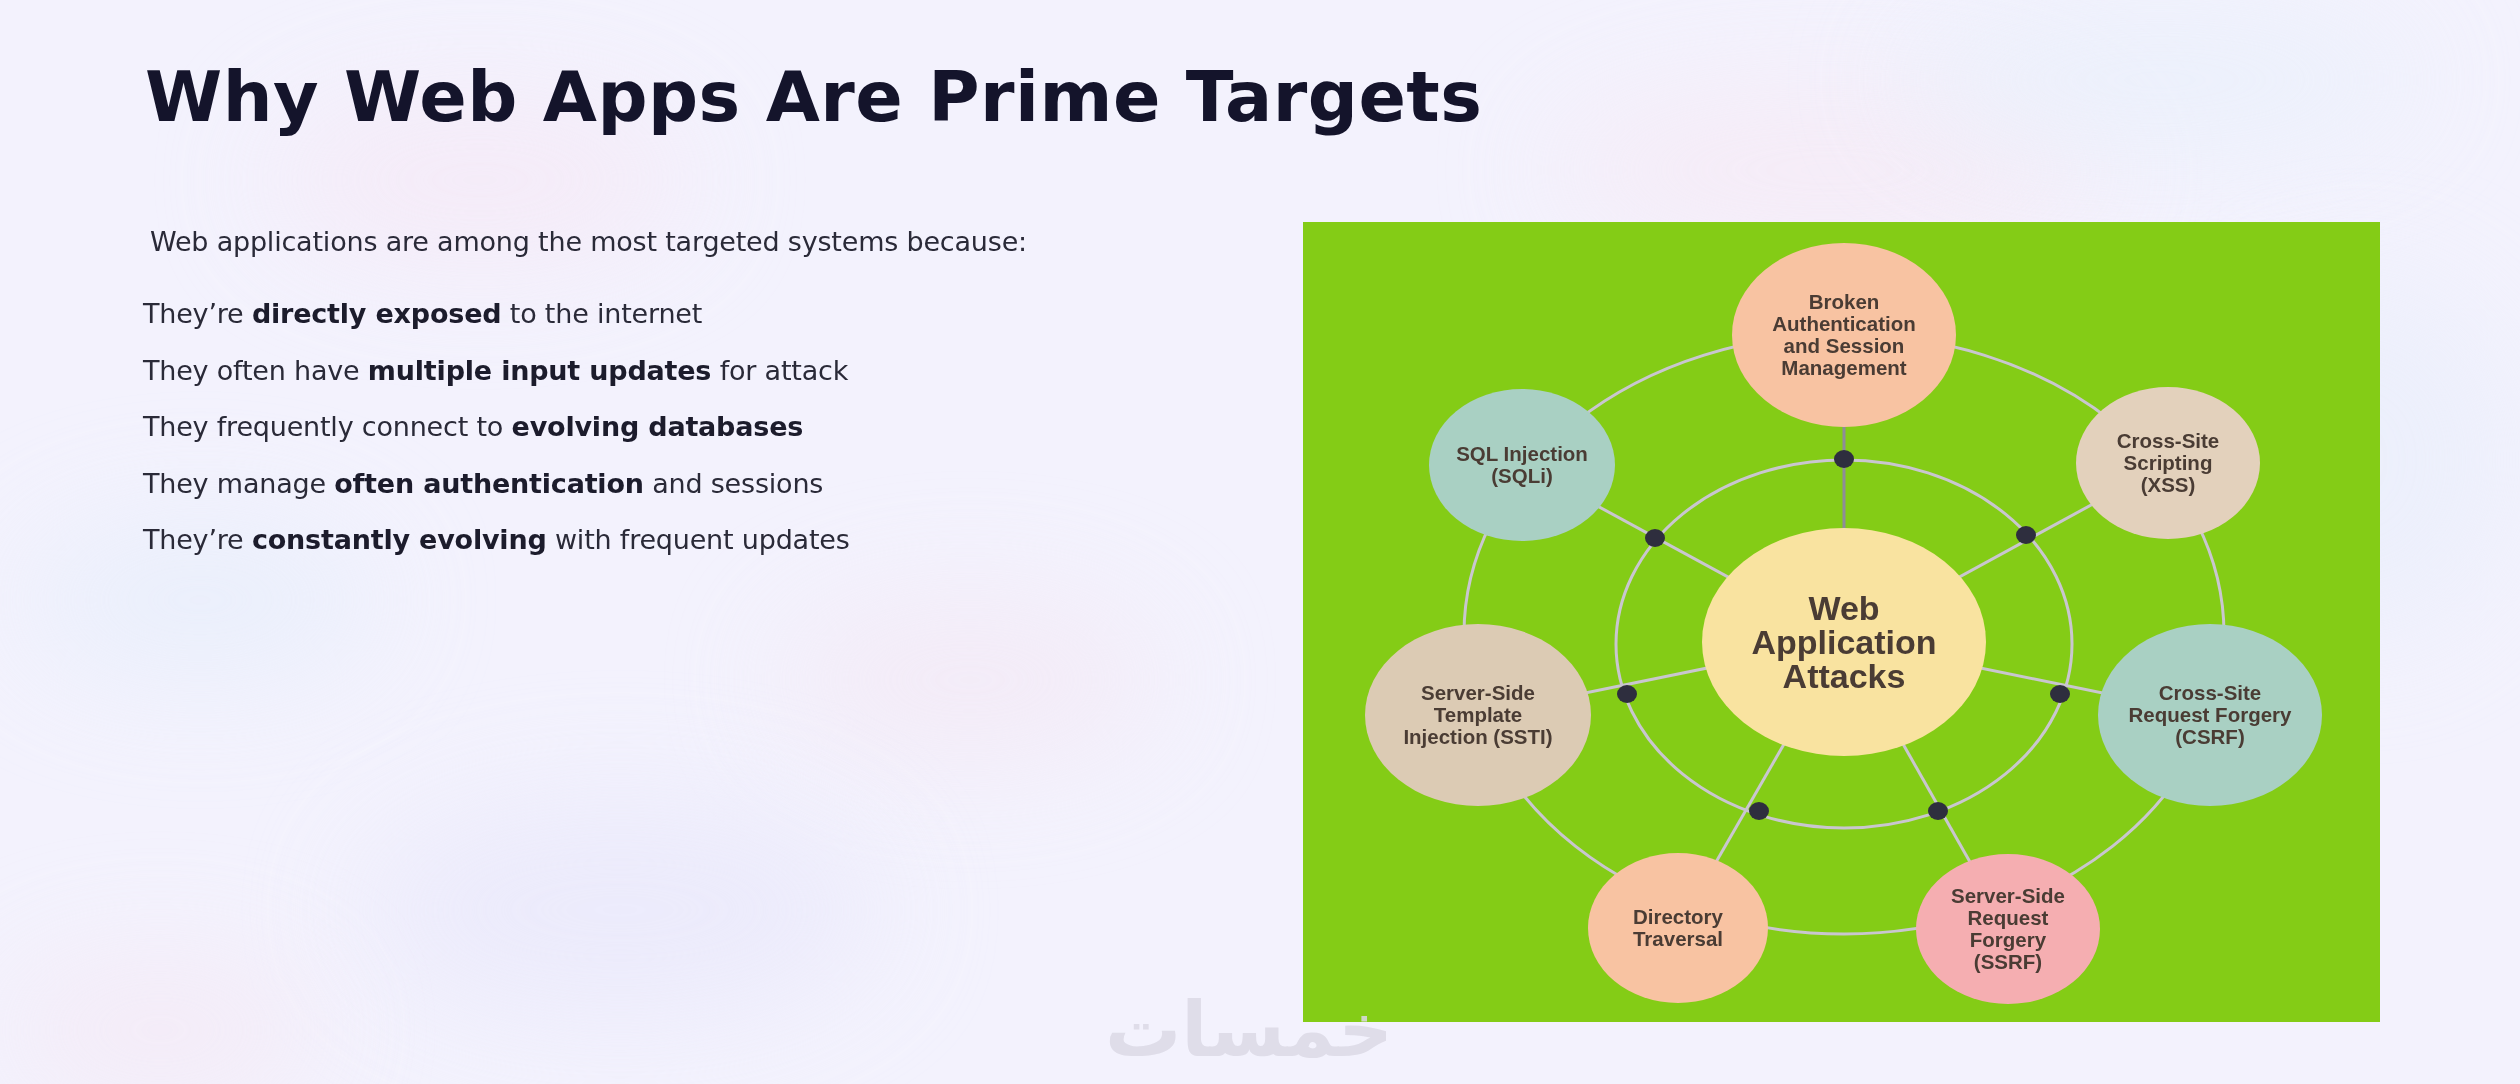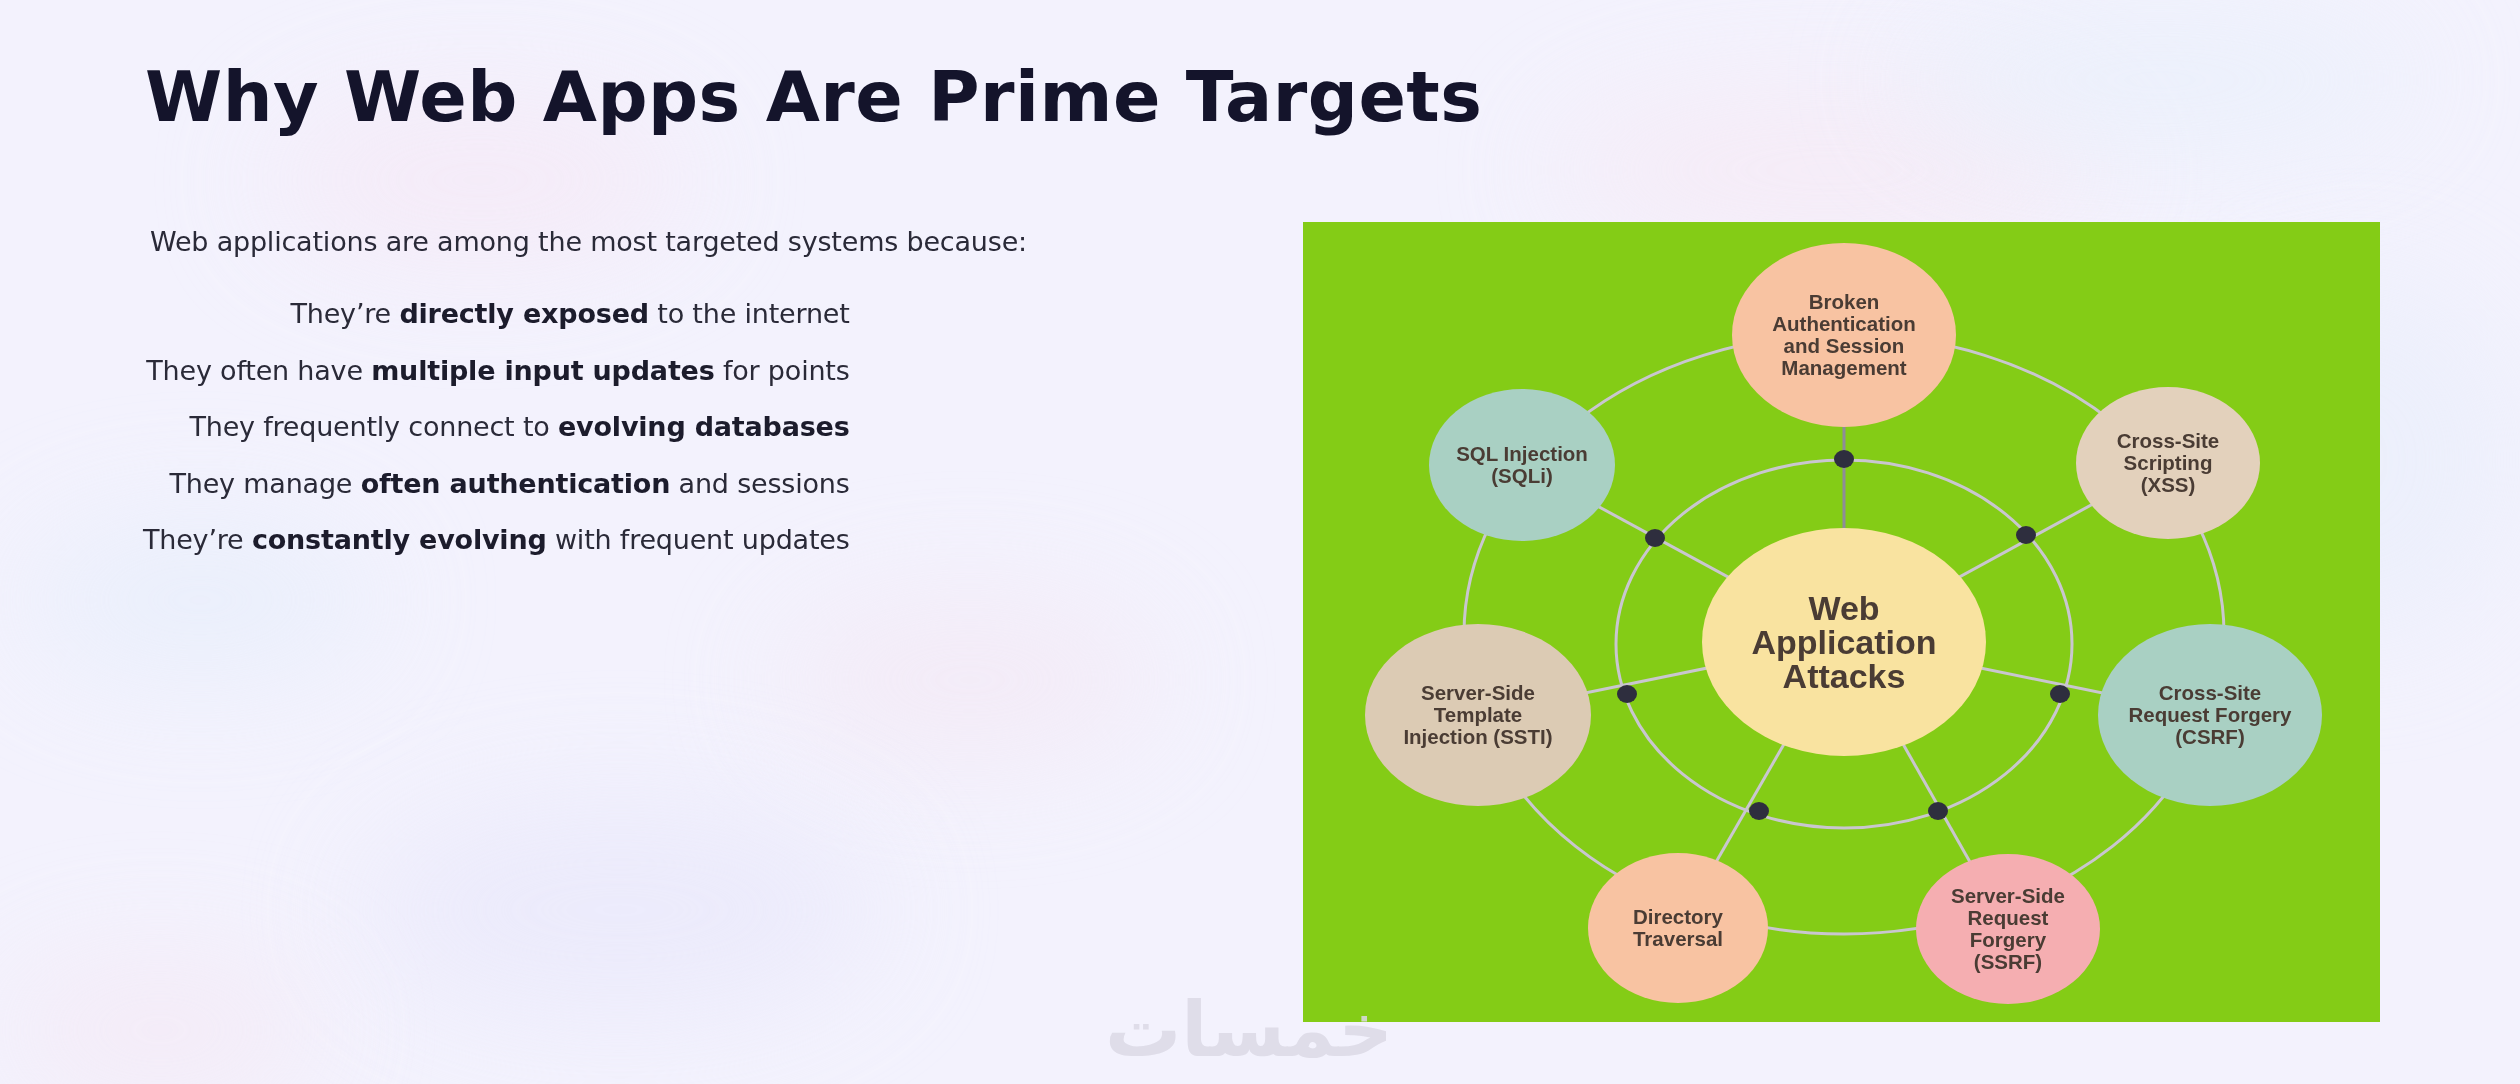--- a/index.html
+++ b/index.html
@@ -63,21 +63,20 @@
       list-style: none;
     }
     .bullet-list li {
       font-family: "DejaVu Sans", sans-serif;
       font-size: 27px;
       color: #2a2a38;
       height: 56.5px;
       line-height: 44px;
       white-space: nowrap;
       letter-spacing: -0.2px;
-      text-align: right;
     }
     .bullet-list li b {
       font-weight: bold;
       color: #1c1c2c;
     }
 
     .diagram-panel {
       position: absolute;
       left: 1303px;
       top: 222px;
@@ -127,21 +126,21 @@
 <div class="bg-blob blob-6"></div>
 <div class="bg-blob blob-7"></div>
 <div class="bg-blob blob-8"></div>
 
 <h1 class="slide-title">Why Web Apps Are Prime Targets</h1>
 
 <div class="intro">Web applications are among the most targeted systems because:</div>
 
 <ul class="bullet-list">
   <li><span>They’re </span><b>directly exposed</b><span> to the internet</span></li>
-  <li><span>They often have </span><b>multiple input updates</b><span> for points</span></li>
+  <li><span>They often have </span><b>multiple input updates</b><span> for attack</span></li>
   <li><span>They frequently connect to </span><b>evolving databases</b><span></span></li>
   <li><span>They manage </span><b>often authentication</b><span> and sessions</span></li>
   <li><span>They’re </span><b>constantly evolving</b><span> with frequent updates</span></li>
 </ul>
 
 <div class="diagram-panel">
   <svg id="diagram-svg" width="1077" height="800" viewBox="0 0 1077 800">
       <ellipse cx="541" cy="412" rx="380" ry="300" fill="none" stroke="#c9c6cf" stroke-width="3"></ellipse>
       <ellipse cx="541" cy="422" rx="228" ry="184" fill="none" stroke="#c9c6cf" stroke-width="3"></ellipse>
       <line x1="541" y1="418" x2="541" y2="113" stroke="#8e8c99" stroke-width="3"></line>

